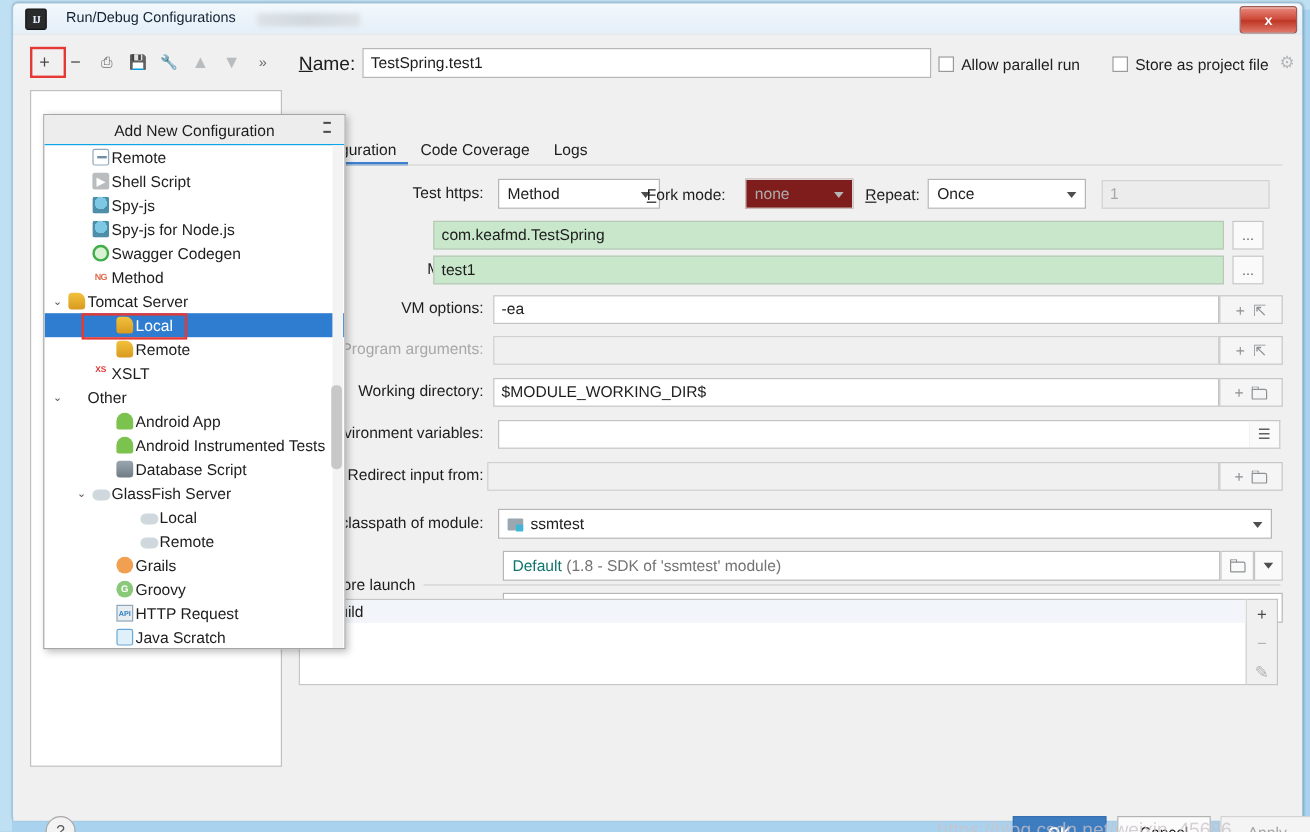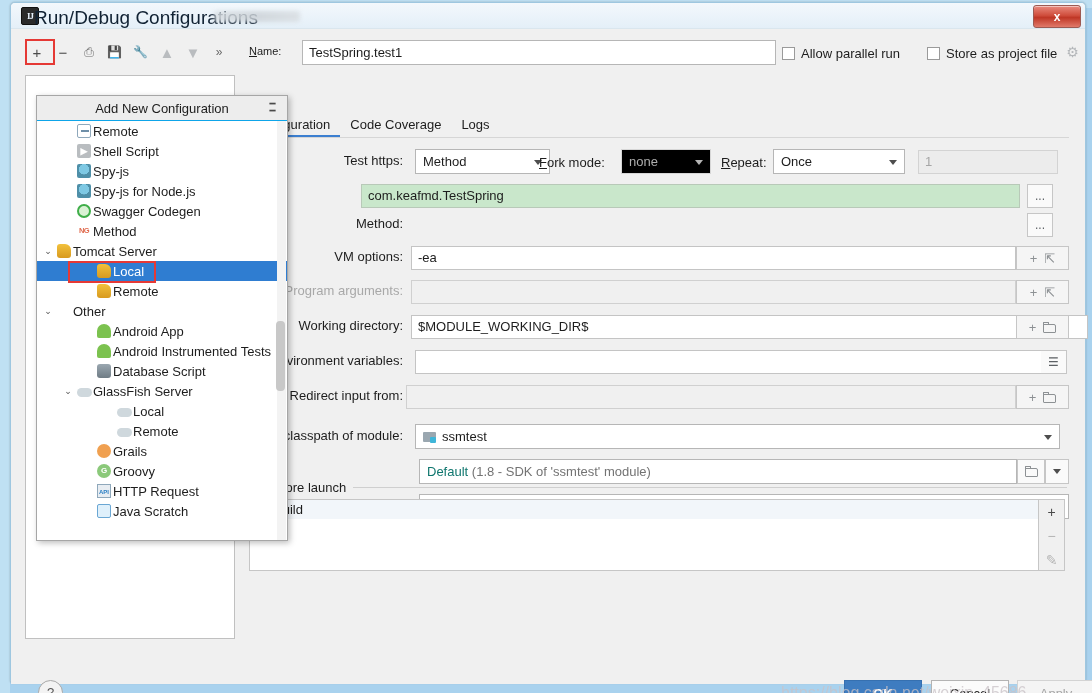--- a/index.html
+++ b/index.html
@@ -28,21 +28,21 @@
     box-sizing:border-box;
   }
   .title-icon{
     position:absolute;left:10px;top:4px;width:16px;height:16px;
     background:#2b2b2b;border:1px solid #111;border-radius:2px;
     color:#e8f3ff;font-size:9px;font-weight:bold;
     display:flex;align-items:center;justify-content:center;letter-spacing:-1px;
     font-family:"Liberation Serif",serif;
   }
   .title-text{
-    position:absolute;left:23px;top:4px;font-size:19px;color:#123;
+    position:absolute;left:44px;top:4px;font-size:12px;color:#123;
     white-space:nowrap;
   }
   .title-blur{
     position:absolute;left:203px;top:8px;width:86px;height:11px;
     background:linear-gradient(90deg,#d9dee2,#cdd3d8,#d9dee2);
     filter:blur(2.2px);opacity:.85;border-radius:2px;
   }
   .close-btn{
     position:absolute;right:4px;top:2px;width:46px;height:21px;
     border:1px solid #9c5a52;border-radius:3px;
@@ -59,21 +59,21 @@
   .tb-btn{
     width:24px;height:22px;display:flex;align-items:center;justify-content:center;
     color:#4a4a4a;font-size:15px;cursor:pointer;background:transparent;border:none;
   }
   .tb-btn.dim{color:#b9bcbf;cursor:default;}
   .tb-btn.small{font-size:12px;color:#6b6b6b;}
   .plus-highlight{
     position:absolute;left:14px;top:10px;width:30px;height:26px;
     border:2px solid #e53935;box-sizing:border-box;pointer-events:none;
   }
-  .name-label{position:absolute;left:238px;top:16px;font-size:11px;}
+  .name-label{position:absolute;left:238px;top:16px;font-size:16px;}
   .name-label u{text-decoration:underline;}
   .name-input{
     position:absolute;left:291px;top:11px;width:474px;height:25px;
     background:#fff;border:1px solid #b6b6b6;box-sizing:border-box;
     padding:0 6px;font-size:13px;line-height:23px;color:#1d1d1d;
     font-family:"Liberation Sans",sans-serif;
   }
   .cbx-wrap{position:absolute;top:17px;display:flex;align-items:center;gap:6px;font-size:13px;}
   .cbx{width:13px;height:13px;border:1px solid #9a9a9a;background:#fff;box-sizing:border-box;
        display:inline-block;cursor:pointer;}
@@ -116,21 +116,21 @@
   }
   .fld.green{background:#c9e7cb;border-color:#b8c9b8;}
   .fld.disabled{background:#ececec;border-color:#d3d3d3;color:#a6a6a6;}
   .fld.plain{background:#f0f0f0;border-color:#d0d0d0;}
 
   .combo{
     position:absolute;height:25px;box-sizing:border-box;border:1px solid #b6b6b6;background:#fff;
     font-size:13px;line-height:23px;padding:0 22px 0 7px;color:#1d1d1d;white-space:nowrap;overflow:hidden;
     cursor:pointer;
   }
-  .combo.disabled{background:#000000;border-color:#d6d6d6;color:#adadad;cursor:default;}
+  .combo.disabled{background:#7f1d1d;border-color:#d6d6d6;color:#adadad;cursor:default;}
   .combo .arrow{
     position:absolute;right:7px;top:10px;width:0;height:0;
     border-left:4.5px solid transparent;border-right:4.5px solid transparent;border-top:5px solid #4e4e4e;
   }
   .combo.disabled .arrow{border-top-color:#b5b5b5;}
 
   .sidebtn{
     position:absolute;height:24px;box-sizing:border-box;border:1px solid #c6c6c6;background:#f5f5f5;
     display:flex;align-items:center;justify-content:center;gap:7px;color:#8d9194;font-size:13px;cursor:pointer;
   }
@@ -338,20 +338,21 @@
               <span class="lbl">Class:</span>
             </div>
             <div class="fld green" style="left:118px;top:3px;width:659px">com.keafmd.TestSpring</div>
             <div class="ibtn" style="left:784px;top:3px">...</div>
           </div>
 
           <div class="row" style="height:33px">
             <div class="label-col" style="left:0;width:160px">
               <span class="lbl">Method:</span>
             </div>
+            <div class="fld green" style="left:118px;top:3px;width:659px">test1</div>
             <div class="ibtn" style="left:784px;top:3px">...</div>
           </div>
 
           <div class="row" style="height:34px">
             <div class="label-col" style="left:0;width:160px">
               <span class="lbl">VM options:</span>
             </div>
             <div class="fld" style="left:168px;top:3px;width:605px">-ea</div>
             <div class="sidebtn" style="left:773px;top:3px;width:53px">
               <span>+</span>
@@ -367,21 +368,21 @@
             <div class="sidebtn" style="left:773px;top:3px;width:53px">
               <span>+</span>
               <span>⇱</span>
             </div>
           </div>
 
           <div class="row" style="height:35px">
             <div class="label-col" style="left:0;width:160px">
               <span class="lbl">Working directory:</span>
             </div>
-            <div class="fld" style="left:168px;top:3px;width:677px">$MODULE_WORKING_DIR$</div>
+            <div class="fld" style="left:168px;top:3px;width:605px">$MODULE_WORKING_DIR$</div>
             <div class="sidebtn" style="left:773px;top:3px;width:53px">
               <span>+</span>
               <span class="folder-ico"></span>
             </div>
           </div>
 
           <div class="row" style="height:35px">
             <div class="label-col" style="left:0;width:160px">
               <span class="lbl">Environment variables:</span>
             </div>
@@ -520,20 +521,27 @@
               </span>
               <span class="txt">Local</span>
             </div>
             <div class="pitem ind2">
               <span class="twisty"></span>
               <span class="ico">
                 <span class="g g-tomcat"></span>
               </span>
               <span class="txt">Remote</span>
             </div>
+            <div class="pitem ind1">
+              <span class="twisty"></span>
+              <span class="ico">
+                <span class="g g-xslt">XS</span>
+              </span>
+              <span class="txt">XSLT</span>
+            </div>
             <div class="pitem ind0">
               <span class="twisty">⌄</span>
               <span class="ico"></span>
               <span class="txt">Other</span>
             </div>
             <div class="pitem ind2">
               <span class="twisty"></span>
               <span class="ico">
                 <span class="g g-android"></span>
               </span>

